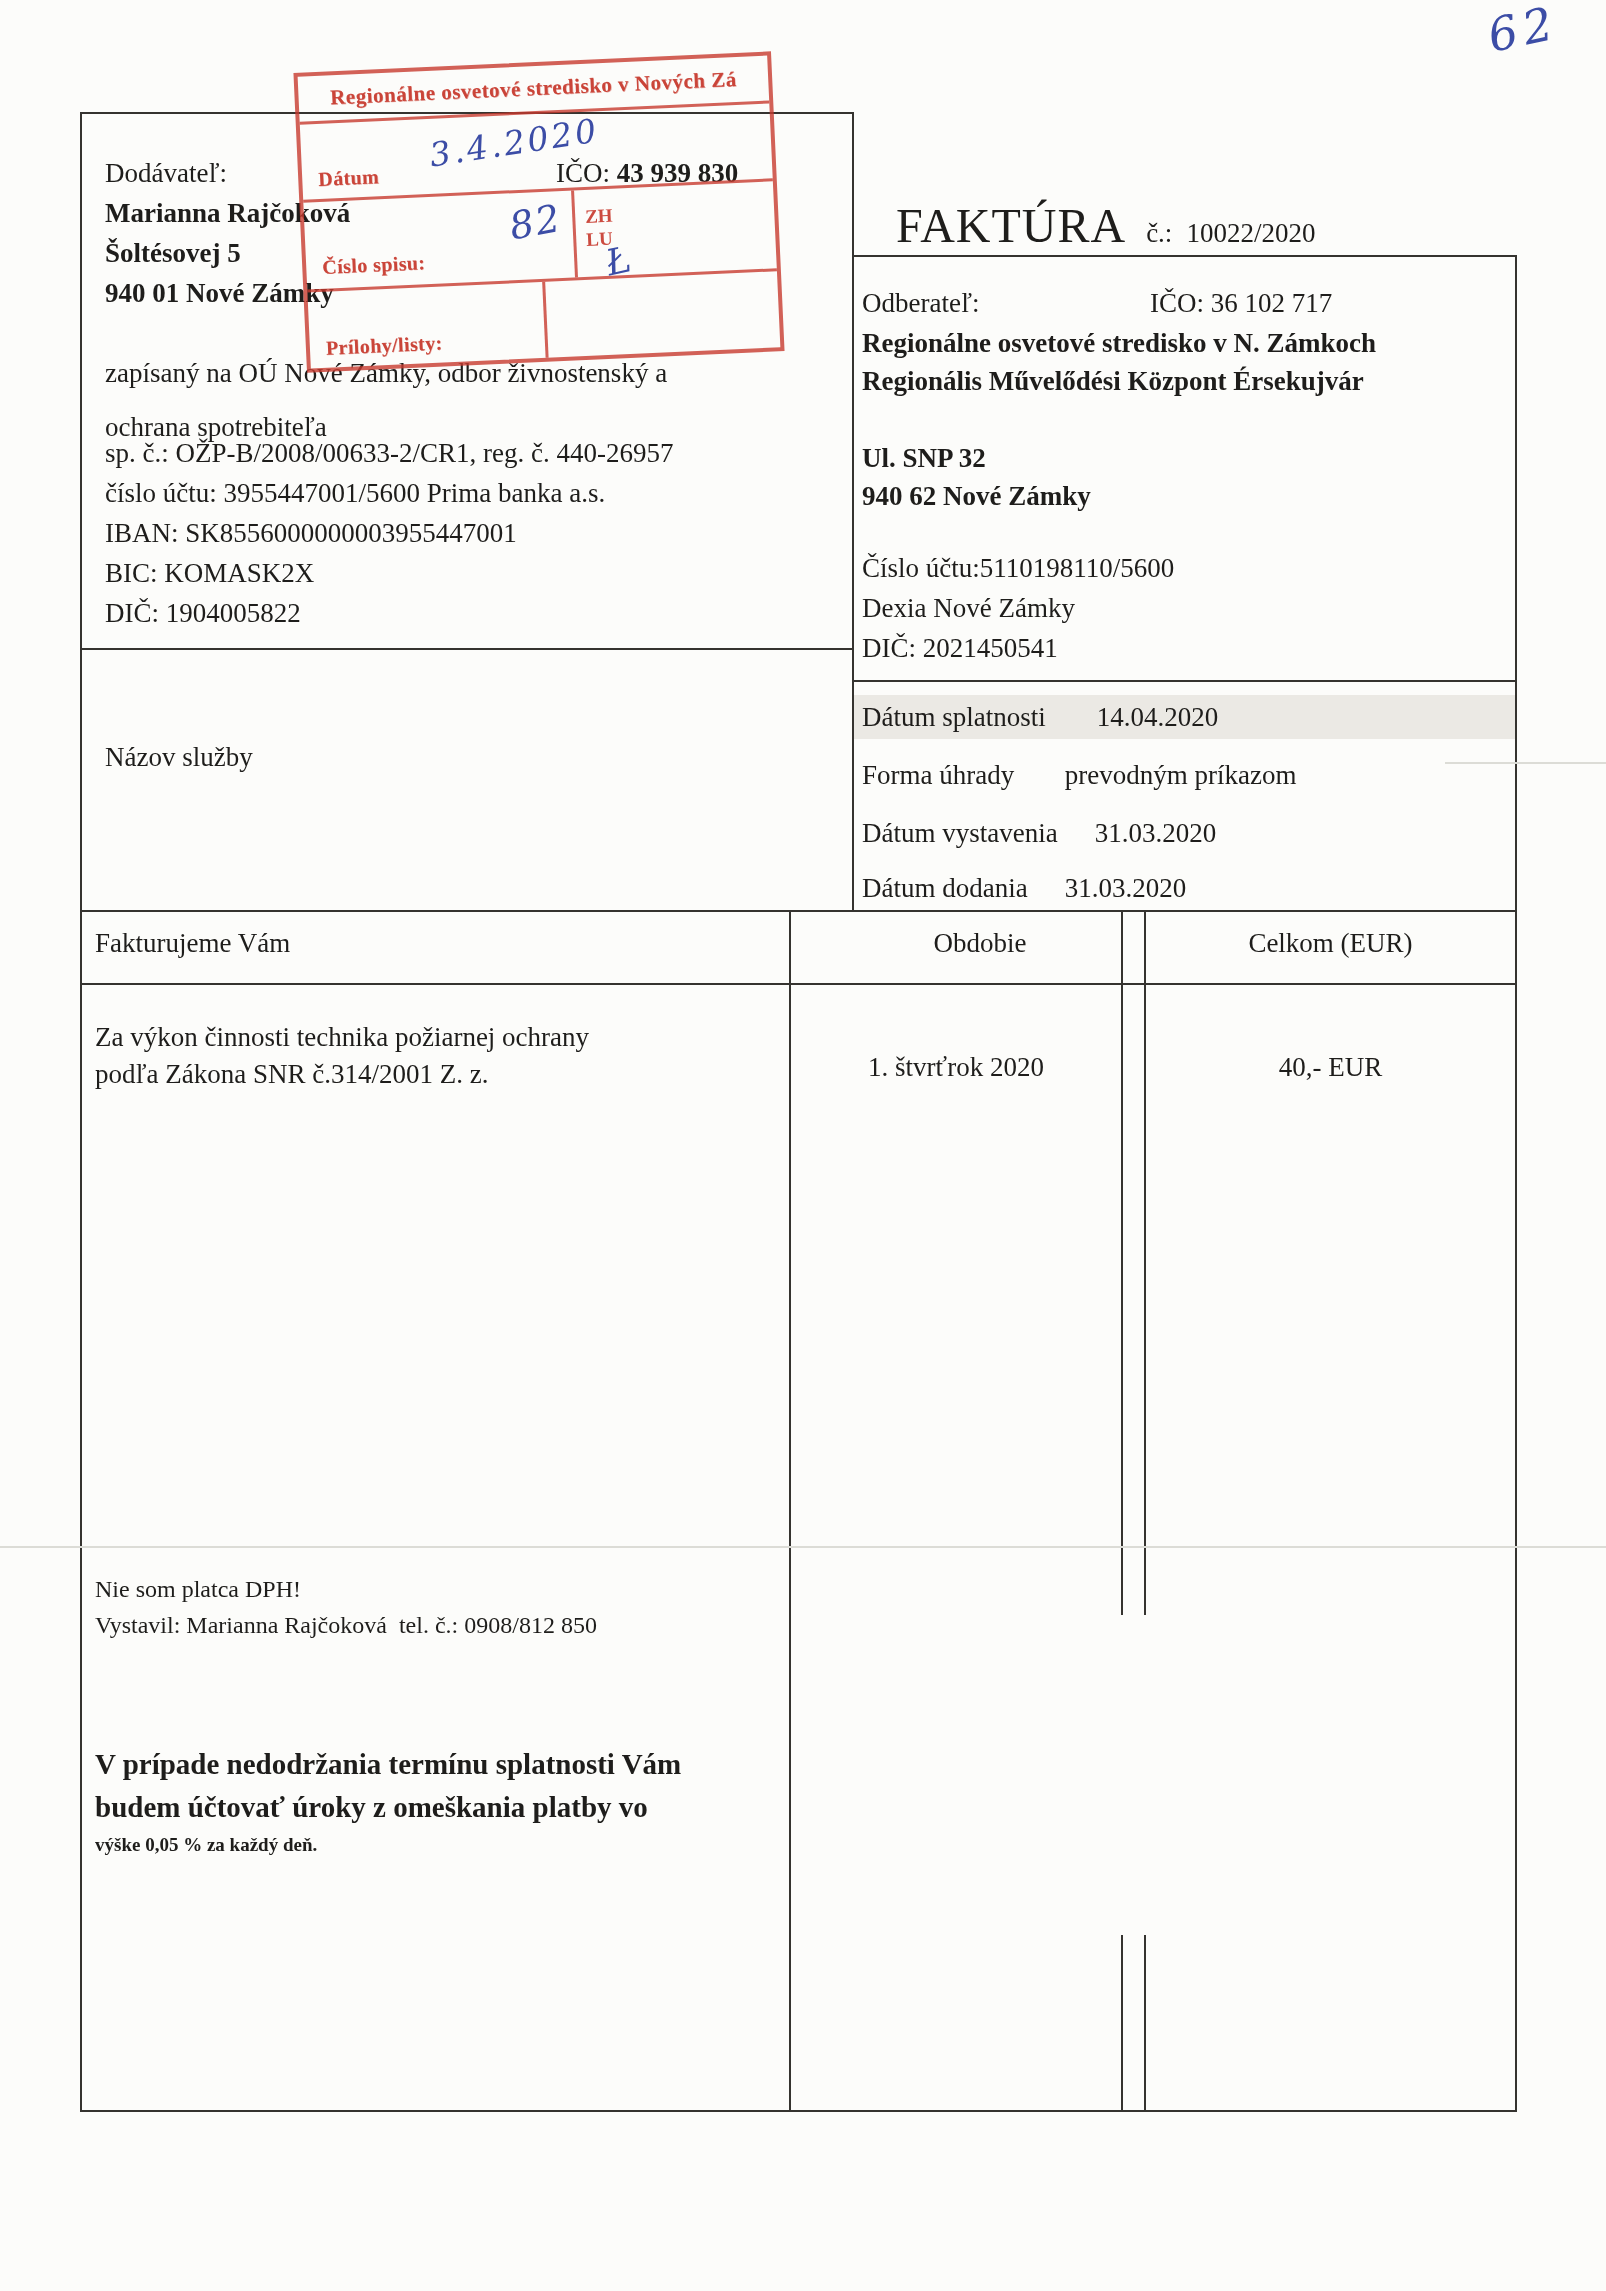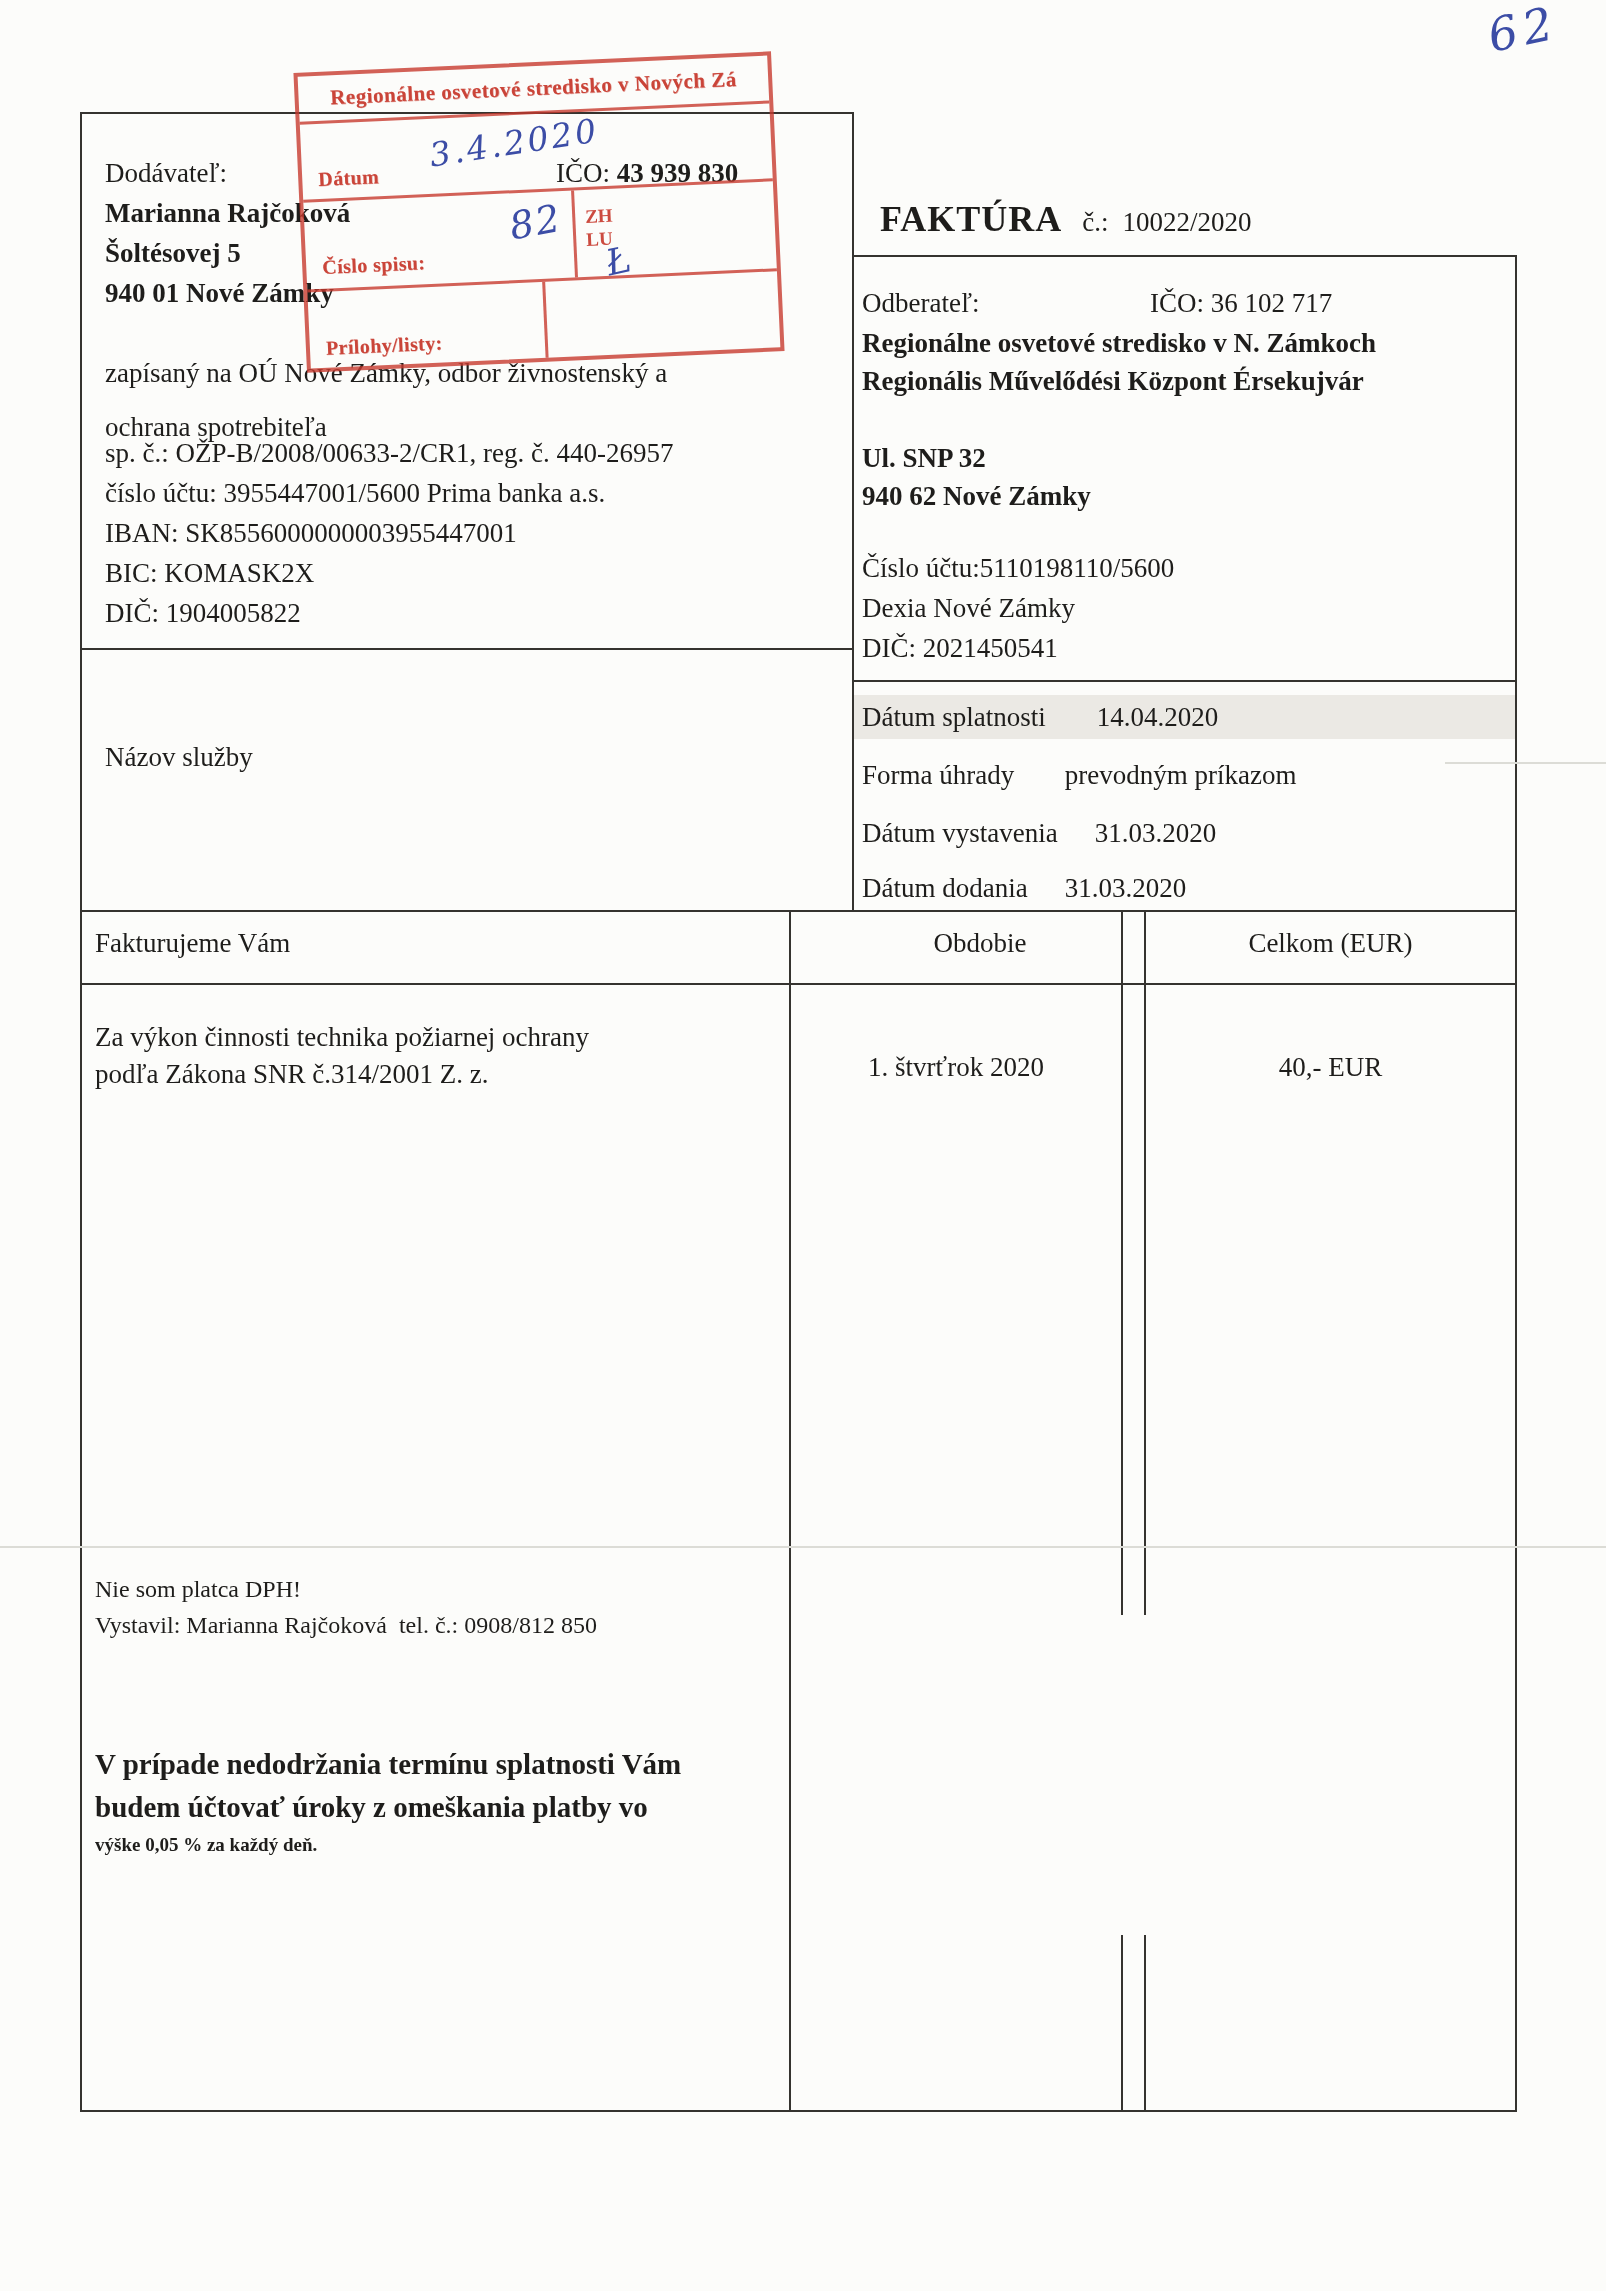--- a/index.html
+++ b/index.html
@@ -115,21 +115,21 @@
         <div class="cell" style="width:50%;">
           <span class="stamp-label" style="left:16px;bottom:8px;">Prílohy/listy:</span>
         </div>
         <div class="cell" style="width:50%;"></div>
       </div>
       <span class="ink" style="position:absolute;left:300px;top:-38px;font-size:36px;transform:rotate(-10deg);">Ł</span>
     </div>
   </div>
 
   <div class="abs" style="left:880px;top:198px;white-space:nowrap;">
-    <span style="font-size:36px;font-weight:bold;letter-spacing:1px;">FAKTÚRA</span>
+    <span style="font-size:48px;font-weight:normal;letter-spacing:1px;margin-left:16px;">FAKTÚRA</span>
     <span style="font-size:27px;margin-left:16px;">č.:</span>
     <span style="font-size:27px;margin-left:10px;text-align:center;">10022/2020</span>
   </div>
 
   <div class="txt" style="left:862px;top:288px;">Odberateľ:</div>
   <div class="txt" style="left:1150px;top:288px;">
     <span>IČO:</span>
     <span>36 102 717</span>
   </div>
   <div class="txt b" style="left:862px;top:328px;">Regionálne osvetové stredisko v N. Zámkoch</div>

